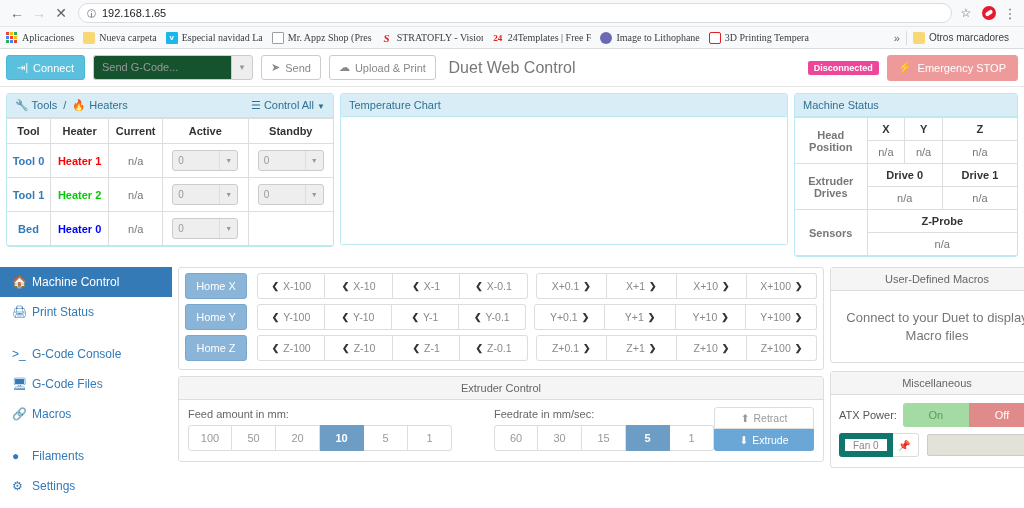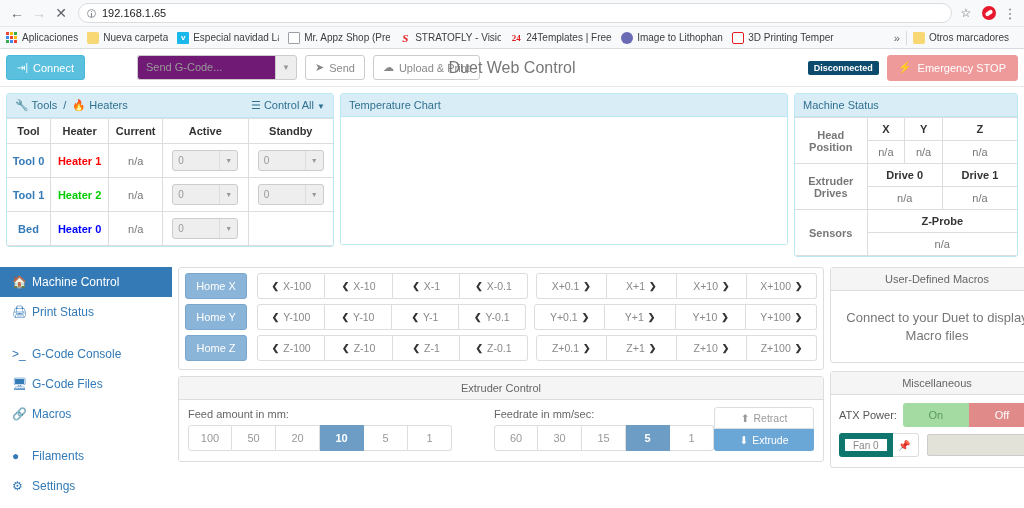--- a/index.html
+++ b/index.html
@@ -47,21 +47,21 @@
     background: #fff; transform: rotate(-35deg);
   }
   #menu-icon { color: #5f6368; font-size: 13px; width: 16px; text-align: center; }
 
   #bookmark-bar {
     height: 22px; display: flex; align-items: center;
     background: #f8f9fa; padding: 0 6px; font-size: 10px; color: #3c4043;
     border-bottom: 1px solid #dadce0; overflow: hidden;
   }
   .bm { display: flex; align-items: center; margin-right: 9px; white-space: nowrap; flex: 0 0 auto; }
-  .bm-label { max-width: 86px; overflow: hidden; text-overflow: clip; display: inline-block; }
+  .bm-label { max-width: 86px; overflow: hidden; text-overflow: clip; display: inline-block; font-family: Liberation Serif, serif; }
   .bm-ic { width: 12px; height: 12px; margin-right: 4px; flex: 0 0 auto; position: relative; }
   .ic-apps { display: grid; grid-template-columns: repeat(3,3px); grid-template-rows: repeat(3,3px); gap: 1px; }
   .ic-apps i { display: block; width: 3px; height: 3px; background: #ea4335; }
   .ic-apps i:nth-child(2) { background: #fbbc05; }
   .ic-apps i:nth-child(3) { background: #34a853; }
   .ic-apps i:nth-child(4) { background: #4285f4; }
   .ic-apps i:nth-child(5) { background: #ea4335; }
   .ic-apps i:nth-child(6) { background: #fbbc05; }
   .ic-apps i:nth-child(7) { background: #34a853; }
   .ic-apps i:nth-child(8) { background: #4285f4; }
@@ -94,41 +94,40 @@
     display: inline-flex; align-items: center; justify-content: center;
     padding: 0 9px; white-space: nowrap; cursor: pointer;
   }
   #connect-btn {
     background: #5bc0de; border-color: #46b8da; color: #fff;
     margin-right: 8px; font-size: 11px; padding: 0 10px;
   }
   #gcode-group { display: flex; margin-right: 8px; }
   #gcode-input {
     width: 138px; height: 25px; border: 1px solid #ccc; border-right: none;
-    border-radius: 3px 0 0 3px; background: #701a75; color: #999;
+    border-radius: 3px 0 0 3px; background: #14532d; color: #999;
     font-size: 11px; padding: 0 8px; line-height: 23px;
     font-family: "Liberation Sans", sans-serif;
-    margin-left: 44px;
   }
   #gcode-caret {
     width: 22px; border: 1px solid #ccc; border-radius: 0 3px 3px 0;
     background: #eee; display: flex; align-items: center; justify-content: center;
     color: #999; font-size: 8px;
   }
   #send-btn { margin-right: 8px; color: #888; }
   #upload-btn { color: #888; }
   #app-title {
     position: absolute; left: 0; right: 0; text-align: center;
     font-size: 16px; color: #777; pointer-events: none;
   }
   #header-right {
     margin-left: auto; display: flex; align-items: center; gap: 8px;
   }
   #conn-badge {
-    background: #0c4a6e; color: #fff; font-size: 9px; font-weight: bold;
+    background: #ec4899; color: #fff; font-size: 9px; font-weight: bold;
     padding: 2px 6px; border-radius: 2px;
   }
   #estop-btn {
     background: #ef9a9a; border-color: #ef9a9a; color: #fff;
     font-size: 11px; padding: 0 11px; height: 26px;
   }
 
   
   .panel {
     border: 1px solid #bce8f1; border-radius: 3px; background: #fff;

